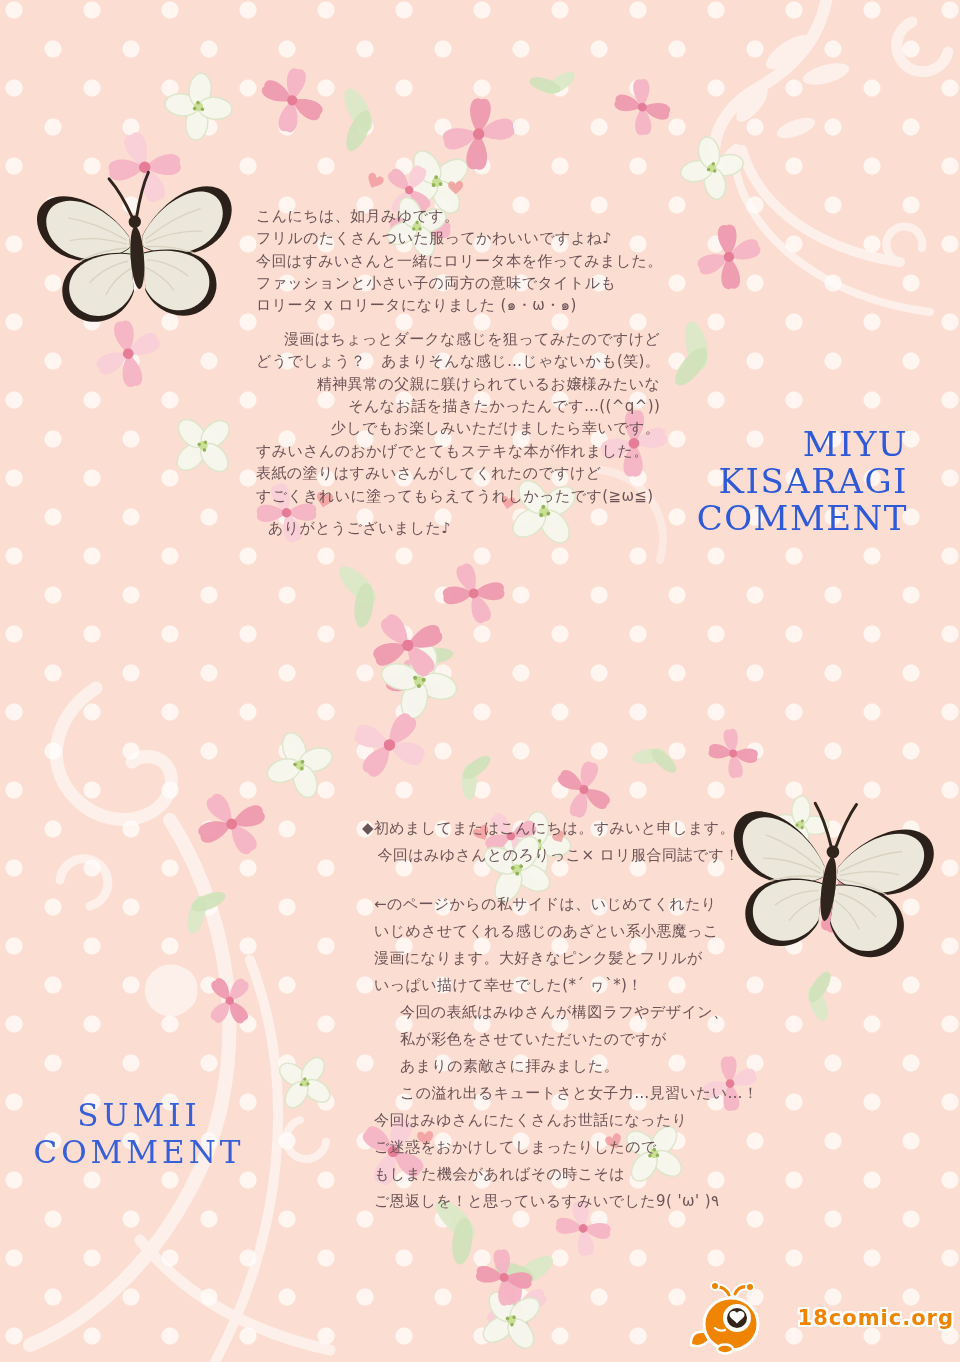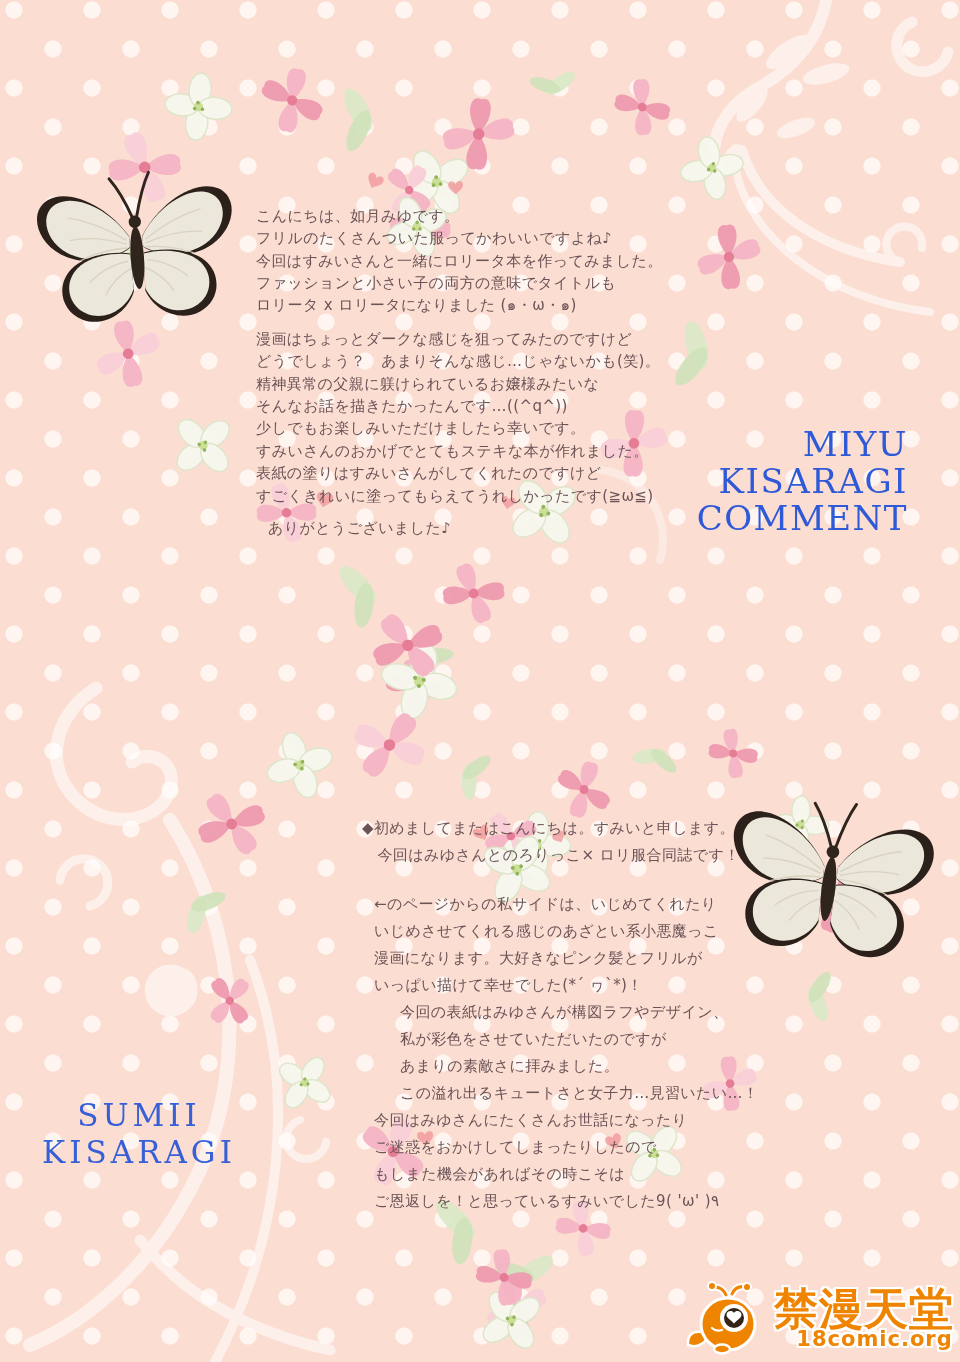--- a/index.html
+++ b/index.html
@@ -27,21 +27,21 @@
   }
   #miyu-heading{
     top:426px;right:52px;text-align:right;
     font-size:34px;line-height:37px;letter-spacing:1.5px;opacity:0.92;
   }
   #sumii-heading{
     top:1097px;left:20px;width:238px;text-align:center;
     font-size:31px;line-height:37px;letter-spacing:4px;opacity:0.88;
   }
   #miyu-p0{top:190px;left:256px;}
-  #miyu-p1{top:313px;left:256px;}
+  #miyu-p1{top:313px;left:256px;text-align:right;}
   #miyu-p2{top:425px;left:256px;}
   #miyu-p3{top:502px;left:268px;}
   #sumii-p0{top:800px;left:362px;}
   #sumii-p1{top:876px;left:374px;}
   #sumii-p2{top:984px;left:368px;margin-left:32px;}
   #sumii-p3{top:1092px;left:374px;}
   .watermark{
     position:absolute;right:6px;bottom:4px;
     display:flex;align-items:center;gap:4px;
   }
@@ -524,38 +524,37 @@
 いっぱい描けて幸せでした(*´ ヮ`*)！</p>
     <p id="sumii-p2" class="jp-text s2">今回の表紙はみゆさんが構図ラフやデザイン、
 私が彩色をさせていただいたのですが
 あまりの素敵さに拝みました。
 この溢れ出るキュートさと女子力…見習いたい…！</p>
     <p id="sumii-p3" class="jp-text s2">今回はみゆさんにたくさんお世話になったり
 ご迷惑をおかけしてしまったりしたので
 もしまた機会があればその時こそは
 ご恩返しを！と思っているすみいでした9( 'ω' )۹</p>
     <h2 id="sumii-heading" class="heading">SUMII
-KISARAGI</h2>
+COMMENT</h2>
   </section>
 
   <div class="watermark">
     <svg width="84" height="78" viewBox="0 0 84 78">
       <path d="M40,7 Q36,-2 27,-1" stroke="#fff" stroke-width="7" fill="none" stroke-linecap="round" transform="translate(0,8)"></path>
       <path d="M46,6 Q50,-3 60,-1" stroke="#fff" stroke-width="7" fill="none" stroke-linecap="round" transform="translate(0,8)"></path>
       <path d="M40,7 Q36,-2 27,-1" stroke="#ef8400" stroke-width="3" fill="none" stroke-linecap="round" transform="translate(0,8)"></path>
       <path d="M46,6 Q50,-3 60,-1" stroke="#ef8400" stroke-width="3" fill="none" stroke-linecap="round" transform="translate(0,8)"></path>
       <circle cx="26" cy="6" r="4" fill="#ef8400" stroke="#fff" stroke-width="2"></circle>
       <circle cx="61" cy="7" r="4" fill="#ef8400" stroke="#fff" stroke-width="2"></circle>
       <path d="M16,52 q-15,-2 -14,13 q11,4 19,-6 z" fill="#ef8400" stroke="#fff" stroke-width="2.5" stroke-linejoin="round"></path>
       <ellipse cx="42" cy="44" rx="27" ry="26" fill="#ef8400" stroke="#fff" stroke-width="3"></ellipse>
       <ellipse cx="36" cy="69" rx="8" ry="4.5" fill="#ef8400" stroke="#fff" stroke-width="2.5"></ellipse>
       <circle cx="48" cy="38" r="14" fill="#fff"></circle>
       <circle cx="48" cy="38" r="10" fill="#332419"></circle>
       <path d="M48,33 c-2,-3.4 -7.5,-2.2 -7.5,1.8 c0,3.2 4.4,5.4 7.5,8.6 c3.1,-3.2 7.5,-5.4 7.5,-8.6 c0,-4 -5.5,-5.2 -7.5,-1.8 z" fill="#fff"></path>
       <path d="M26,48 q4,4 10,2" stroke="#fff" stroke-width="2.2" fill="none" stroke-linecap="round"></path>
     </svg>
     <div class="wm-text">
-      <div class="wm-title">禁漫天堂</div>
       <div class="wm-url">18comic.org</div>
     </div>
   </div>
 
 </div>
 
 </body></html>

